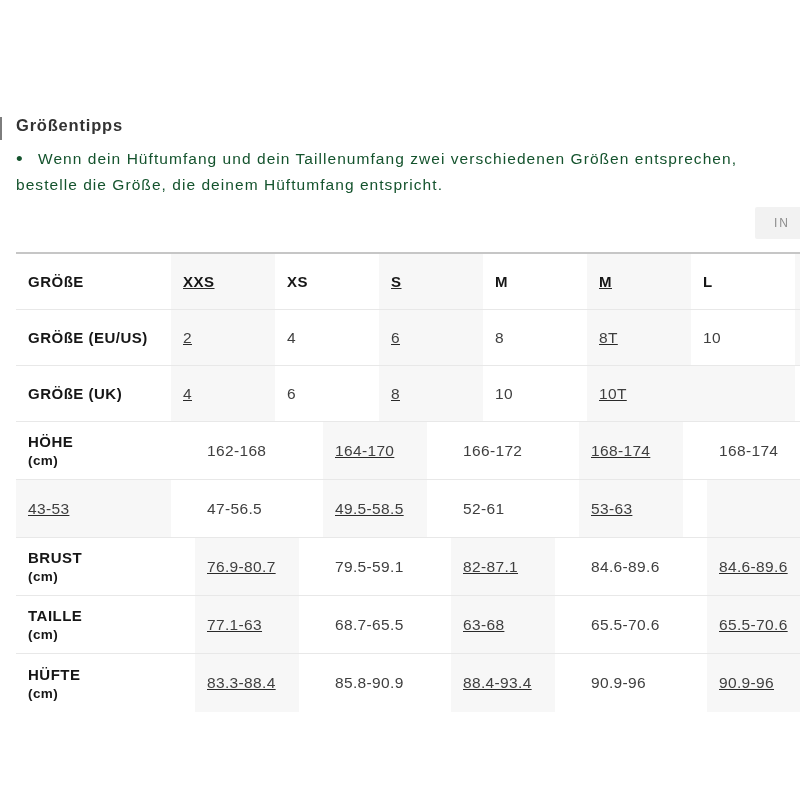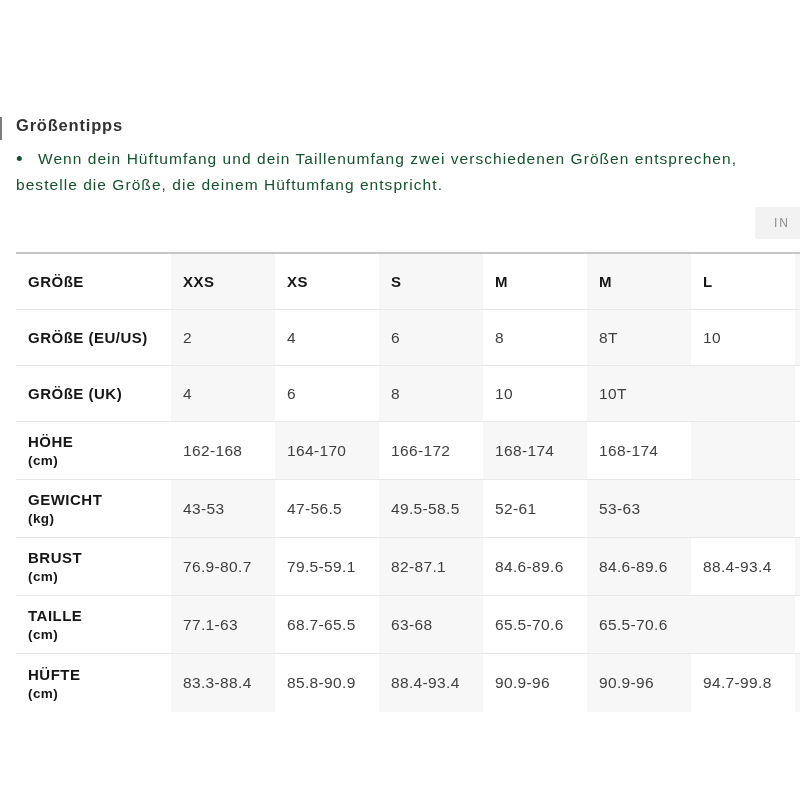--- a/index.html
+++ b/index.html
@@ -75,33 +75,33 @@
     border-top: 2px solid #c6c6c6;
     box-sizing: border-box;
   }
   .trow {
     display: grid;
     grid-template-columns: 155px repeat(6, 104px) 5px;
     height: 56px;
     box-sizing: border-box;
     border-bottom: 1px solid #e8e8e8;
   }
-  .trow.tall { height: 58px; }
+  .trow.tall { height: 58px; gap: 24px; }
   .trow.last { border-bottom: none; }
 
   .cell {
     display: flex;
     flex-direction: column;
     justify-content: center;
     align-items: flex-start;
     padding-left: 12px;
     box-sizing: border-box;
     overflow: hidden;
   }
-  .cell.stripe { background: #f7f7f7; }
+  .cell.stripe { background: #f7f7f7; text-decoration: underline; }
   .cell.ghost  { padding: 0; }
 
   .label-text, .size-text {
     font-size: 15px;
     font-weight: 700;
     letter-spacing: 0.5px;
     color: #161616;
     white-space: nowrap;
   }
   .sub-text {
@@ -221,24 +221,20 @@
         </div>
         <div class="cell stripe">
           <span class="value-text">168-174</span>
         </div>
         <div class="cell">
           <span class="value-text">168-174</span>
         </div>
         <div class="cell ghost stripe"></div>
       </div>
       <div class="trow tall">
-        <div class="cell label-cell">
-          <span class="label-text">GEWICHT</span>
-          <span class="sub-text">(kg)</span>
-        </div>
         <div class="cell stripe">
           <span class="value-text">43-53</span>
         </div>
         <div class="cell">
           <span class="value-text">47-56.5</span>
         </div>
         <div class="cell stripe">
           <span class="value-text">49.5-58.5</span>
         </div>
         <div class="cell">

